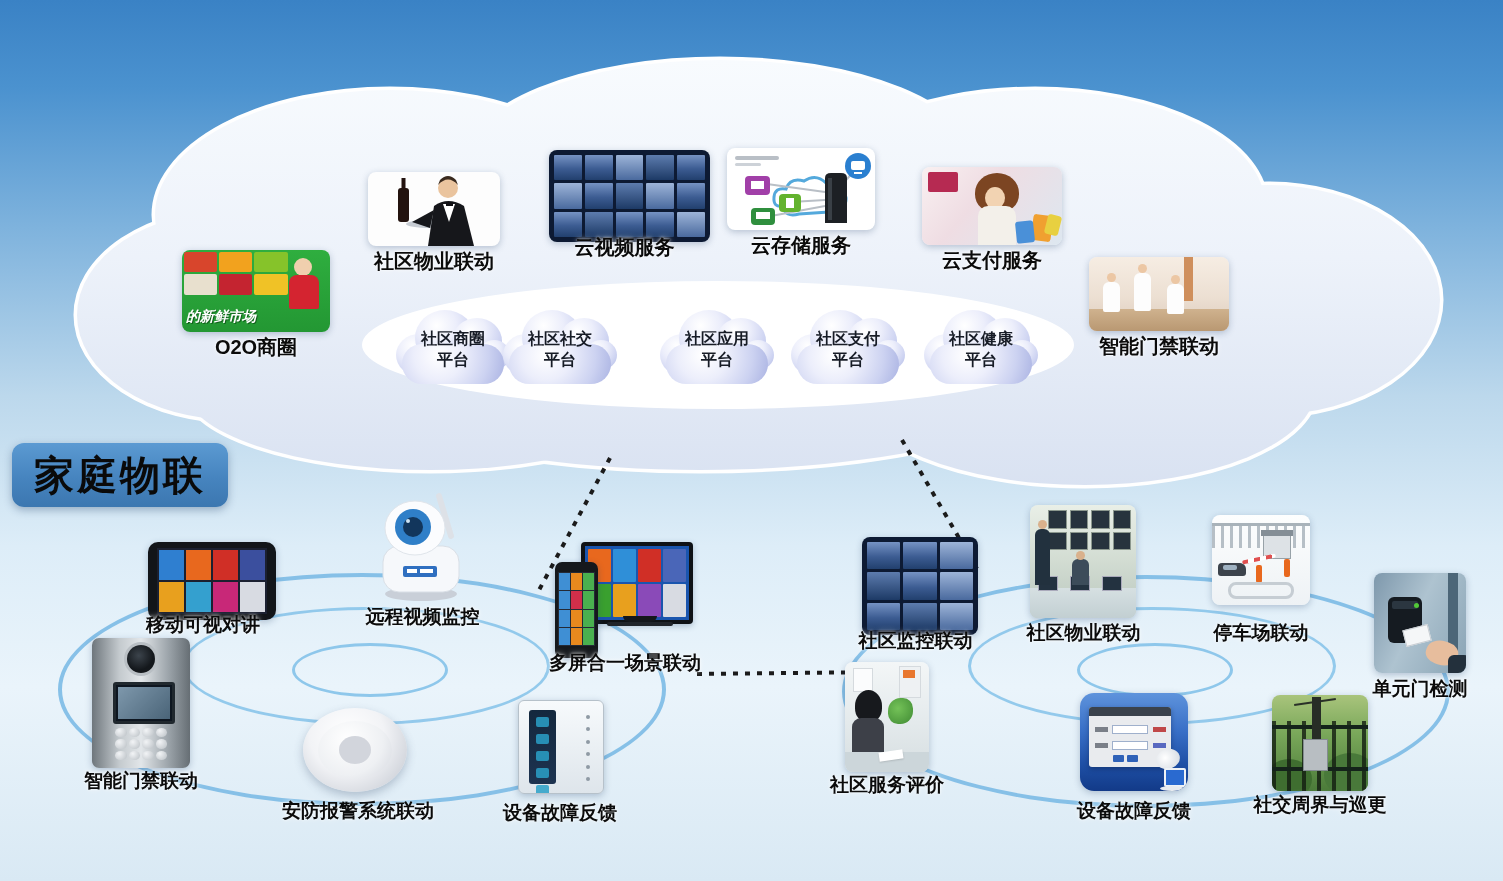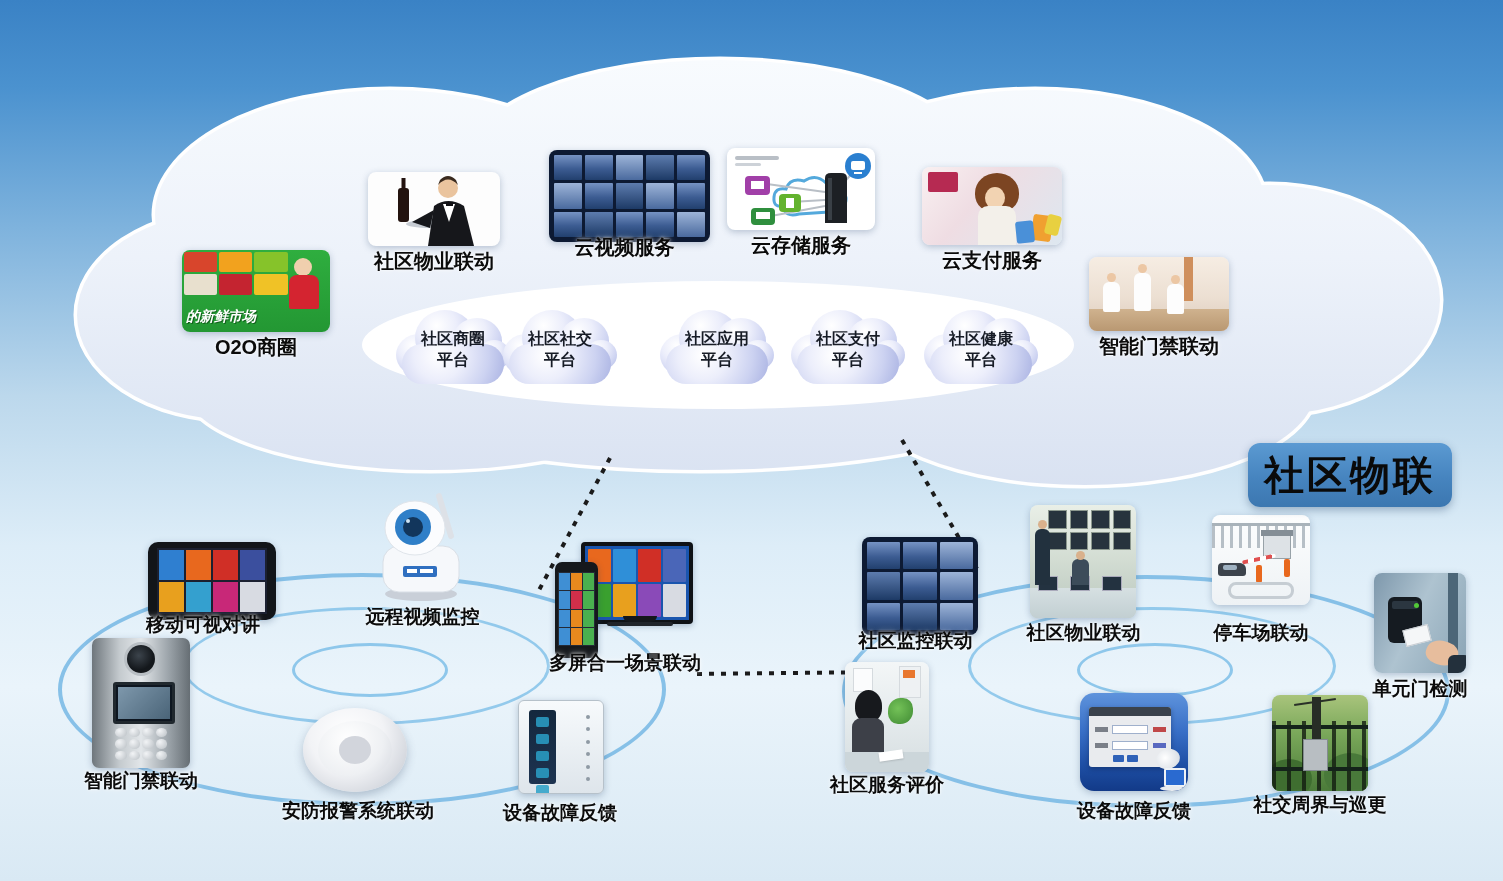--- a/index.html
+++ b/index.html
@@ -238,21 +238,21 @@
   <div class="ring" style="left:842px; top:575px; width:600px; height:225px;"></div>
   <div class="ring med" style="left:968px; top:607px; width:362px; height:112px;"></div>
   <div class="ring small" style="left:1077px;top:643px; width:150px; height:48px;"></div>
 
   <svg class="layer z3" viewBox="0 0 1503 881">
     <line x1="610" y1="458" x2="538" y2="592" stroke="#1b1b1b" stroke-width="4" stroke-dasharray="5 7"></line>
     <line x1="902" y1="440" x2="980" y2="574" stroke="#1b1b1b" stroke-width="4" stroke-dasharray="5 7"></line>
     <line x1="697" y1="674" x2="882" y2="672" stroke="#1b1b1b" stroke-width="4" stroke-dasharray="5 7"></line>
   </svg>
 
-  <div class="titlebox" style="left:1248px;top:443px;width:204px;height:64px;">社区物联</div>
+  <div class="titlebox" style="left:12px;top:443px;width:216px;height:64px;">家庭物联</div>
 
   <div class="item">
     <div class="photo ph-o2o" style="left:182px;top:250px;width:148px;height:82px;">
       <span class="produce">
           <i></i>
           <i></i>
           <i></i>
           <i></i>
           <i></i>
           <i></i>

